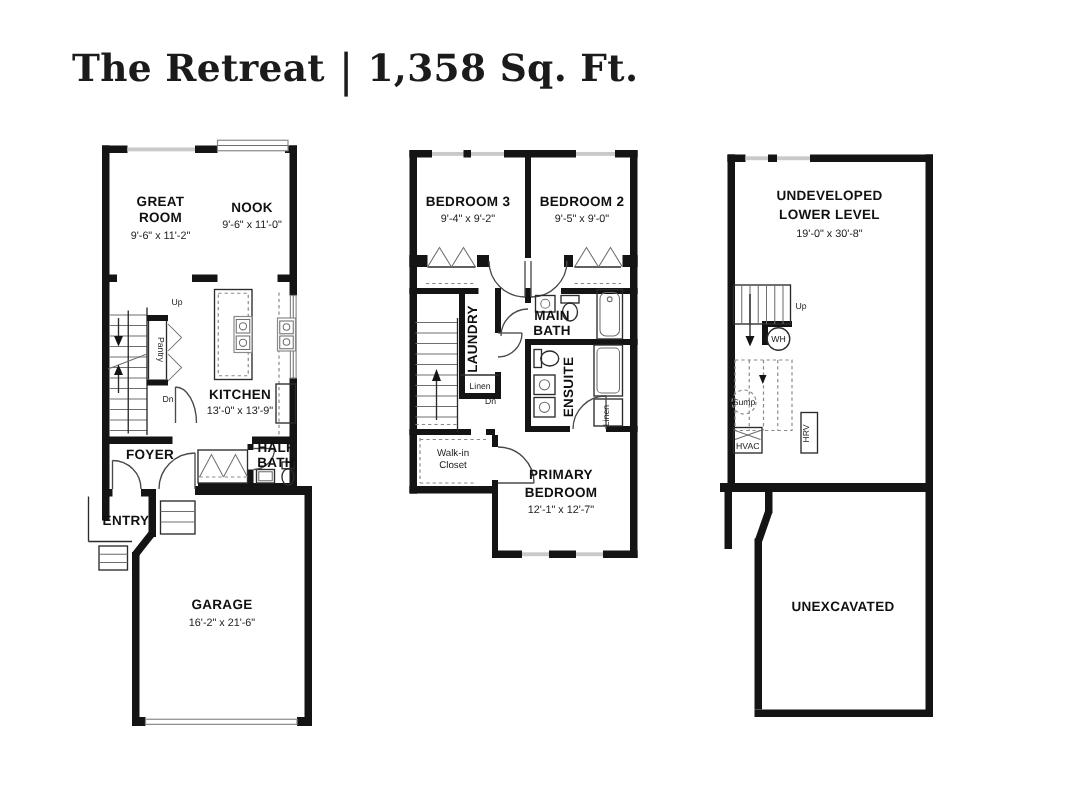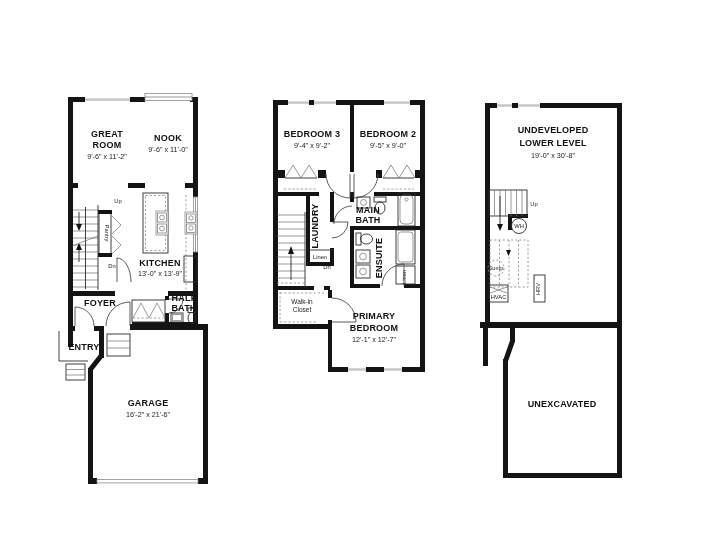--- a/index.html
+++ b/index.html
@@ -22,20 +22,23 @@
   .dim{font:7.2px "Liberation Sans",sans-serif;text-anchor:middle;fill:#1c1c1c;}
   .sm{font:6.5px "Liberation Sans",sans-serif;text-anchor:middle;fill:#1c1c1c;}
   .xs{font:5.8px "Liberation Sans",sans-serif;text-anchor:middle;fill:#1c1c1c;}
   .arrow{fill:#141414;}
 </style>
 </head>
 <body>
 
 <div class="page">
 
+  <div class="title">
+    <span>The Retreat</span><span class="divider">|</span><span>1,358 Sq. Ft.</span>
+  </div>
 
   <svg width="720" height="540" viewBox="0 0 720 540">
 
     <g>
       <g>
 
         <rect class="wall" x="68" y="97" width="17" height="5"></rect>
         <rect class="wall" x="130" y="97" width="15" height="5"></rect>
         <rect class="wall" x="190" y="97" width="8" height="5"></rect>
 

